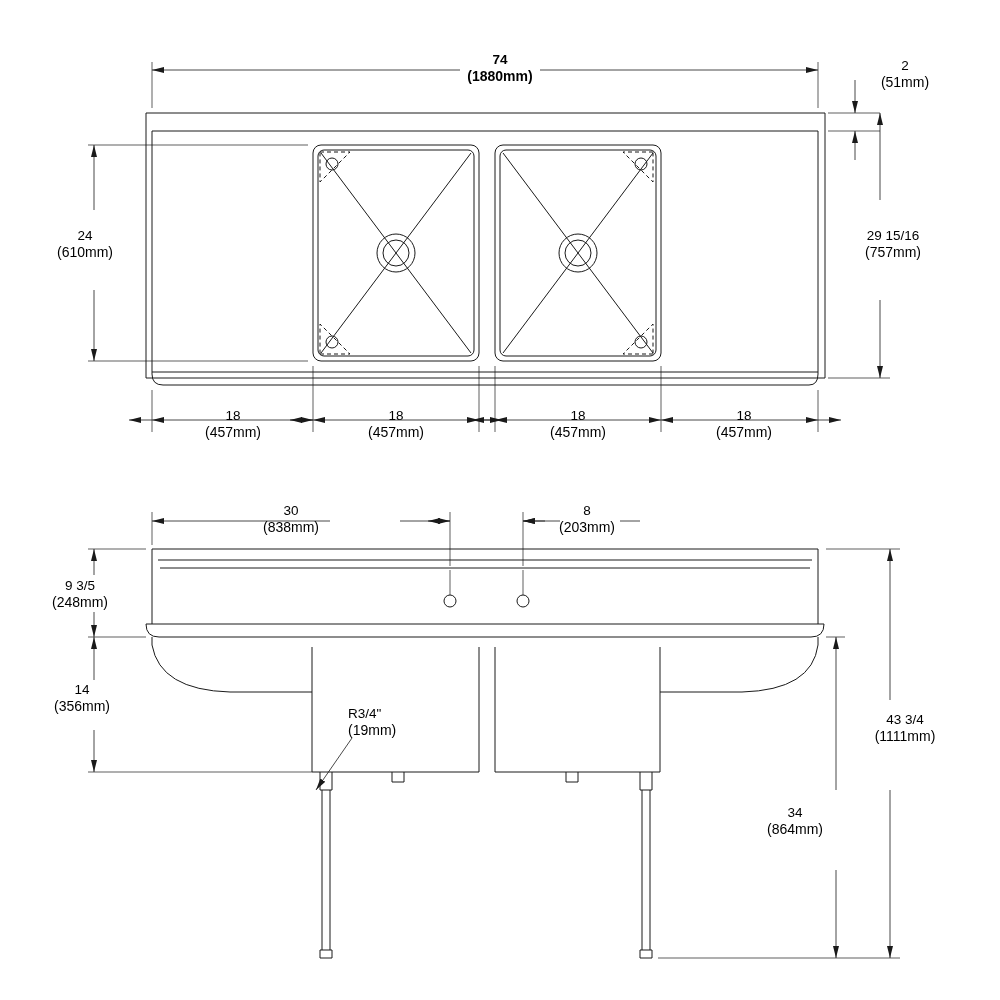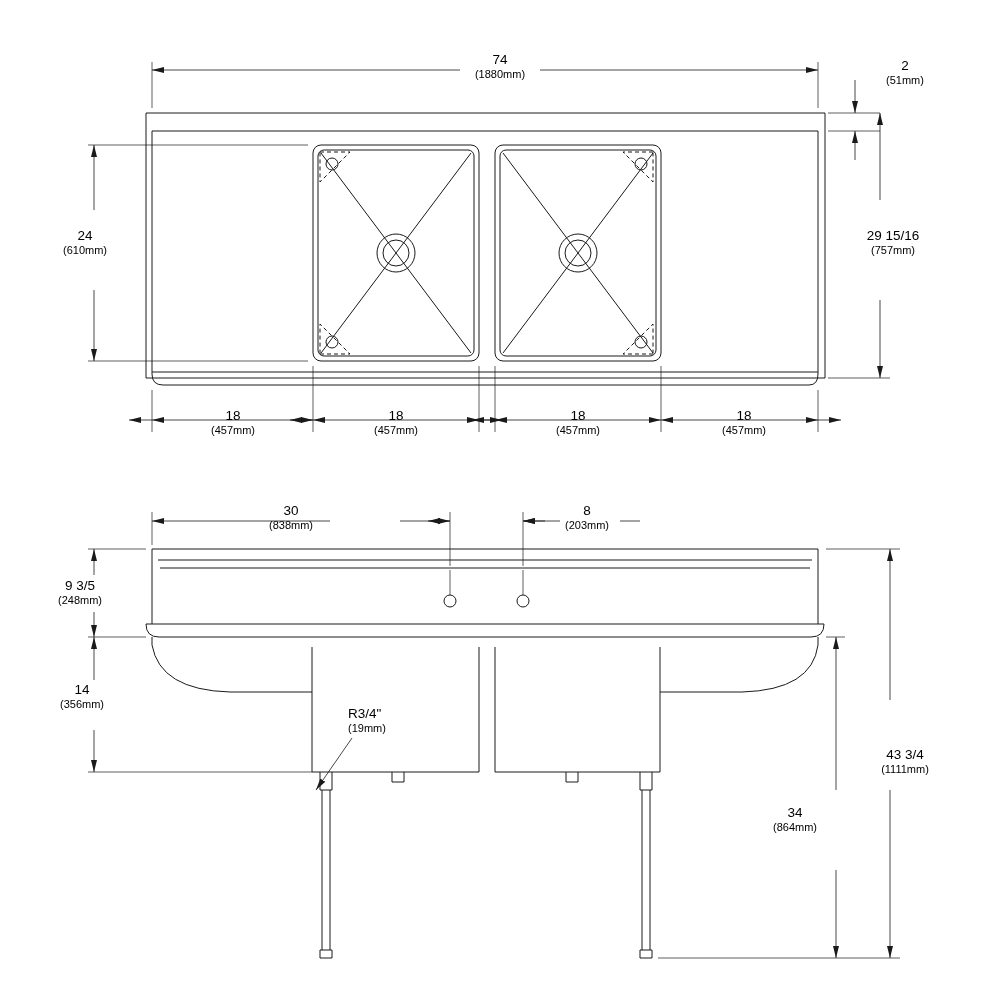--- a/index.html
+++ b/index.html
@@ -1,21 +1,21 @@
 <!DOCTYPE html>
 <html><head>
 <meta charset="utf-8">
 <style>
   html,body{margin:0;padding:0;background:#ffffff;}
   body{width:1000px;height:1000px;font-family:"Liberation Sans",sans-serif;color:#000;}
   #sheet{position:relative;width:1000px;height:1000px;overflow:hidden;}
   svg{position:absolute;left:0;top:0;}
   .dimtxt{position:absolute;text-align:center;line-height:1.15;font-size:13px;color:#000;white-space:nowrap;}
   .dimtxt .l1{display:block;font-size:13.5px;}
-  .dimtxt .l2{display:block;font-size:11px;}
+  .dimtxt .l2{display:block;font-size:14px;}
 </style>
 </head>
 <body>
 
 <div id="sheet">
 
   <svg width="1000" height="1000" viewBox="0 0 1000 1000">
     <defs>
       <marker id="arrL" markerWidth="12" markerHeight="8" refX="0" refY="4" orient="auto" markerUnits="userSpaceOnUse">
         <path d="M0,4 L12,1 L12,7 z" fill="#1a1a1a"></path>
@@ -163,21 +163,21 @@
       <path d="M890,790 L890,958" marker-end="url(#arrR)"></path>
 
       <path d="M826,637 L845,637" stroke-width="0.7"></path>
       <path d="M836,637 L836,790" marker-start="url(#arrL)"></path>
       <path d="M836,870 L836,958" marker-end="url(#arrR)"></path>
 
       <path d="M316,790 L352,738" marker-start="url(#arrL)"></path>
     </g>
   </svg>
 
-  <div class="dimtxt" style="left:448px;top:52px;width:104px;">
+  <div class="dimtxt" style="left:448px;top:52px;width:104px;font-weight:bold;">
     <span class="l1">74</span>
     <span class="l2">(1880mm)</span>
   </div>
 
   <div class="dimtxt" style="left:860px;top:58px;width:90px;">
     <span class="l1">2</span>
     <span class="l2">(51mm)</span>
   </div>
 
   <div class="dimtxt" style="left:30px;top:228px;width:110px;">
@@ -220,21 +220,21 @@
   <div class="dimtxt" style="left:20px;top:578px;width:120px;">
     <span class="l1">9 3/5</span>
     <span class="l2">(248mm)</span>
   </div>
 
   <div class="dimtxt" style="left:24px;top:682px;width:116px;">
     <span class="l1">14</span>
     <span class="l2">(356mm)</span>
   </div>
 
-  <div class="dimtxt" style="left:842px;top:712px;width:126px;margin-top:35px;">
+  <div class="dimtxt" style="left:842px;top:712px;width:126px;">
     <span class="l1">43 3/4</span>
     <span class="l2">(1111mm)</span>
   </div>
 
   <div class="dimtxt" style="left:740px;top:805px;width:110px;">
     <span class="l1">34</span>
     <span class="l2">(864mm)</span>
   </div>
 
   <div class="dimtxt" style="left:348px;top:706px;width:110px;text-align:left;">

